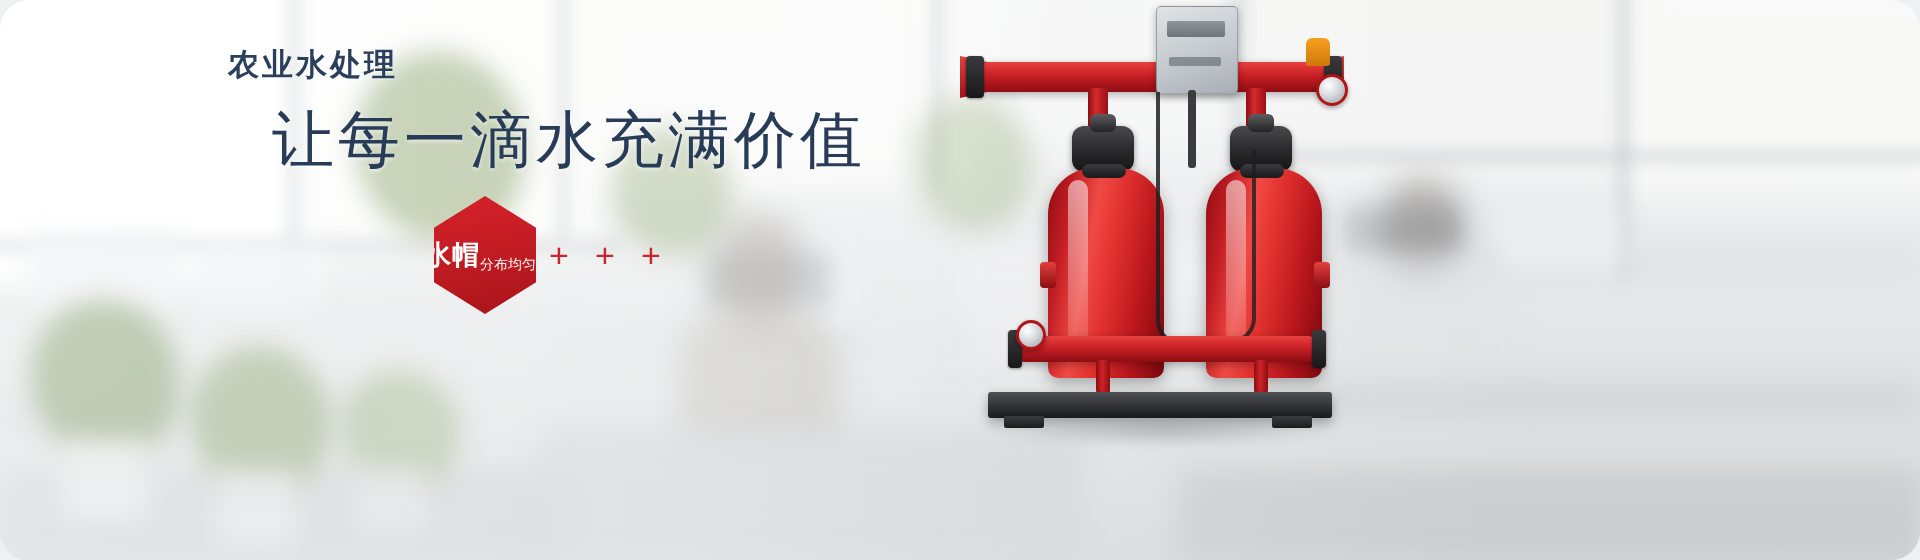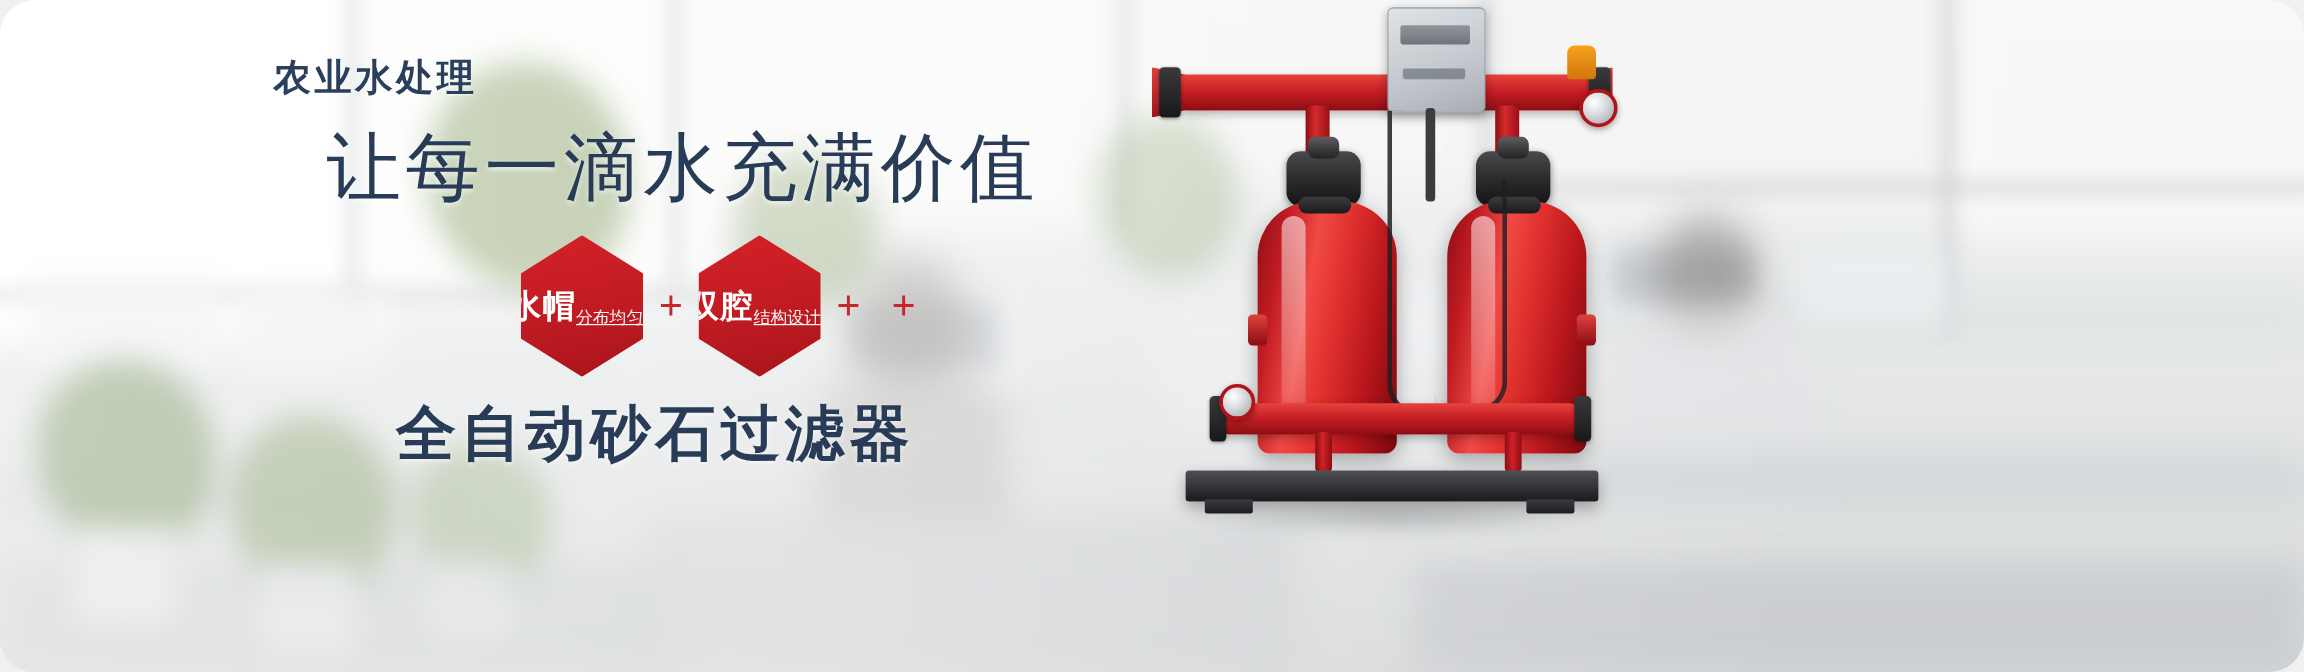--- a/index.html
+++ b/index.html
@@ -122,21 +122,21 @@
     background:linear-gradient(170deg,#d42129 0%,#c31c23 48%,#a8141a 100%);
     display:flex;flex-direction:row;align-items:center;justify-content:flex-end;
     box-shadow:0 3px 8px rgba(0,0,0,.18);
   }
   .badge-main{
     color:#ffffff;font-size:27px;font-weight:bold;letter-spacing:1px;
     line-height:1.05;white-space:nowrap;
   }
   .badge-sub{
     color:#ffffff;font-size:14px;font-weight:normal;letter-spacing:0;
-    margin-top:19px;white-space:nowrap;opacity:.97;text-decoration:underline;
+    margin-top:19px;white-space:nowrap;opacity:.97;
   }
   .plus{
     width:46px;height:118px;display:flex;align-items:center;justify-content:center;
     color:#c8252c;font-size:34px;font-weight:300;line-height:1;
   }
 
   
   .product{position:absolute;left:960px;top:0;width:480px;height:560px;}
   .pr{position:absolute;}
 
@@ -328,36 +328,31 @@
     <div class="pot po1"></div>
     <div class="pot po2"></div>
     <div class="pot po3"></div>
 
     <div class="bg-wash"></div>
   </div>
 
   <div class="copy">
     <div class="eyebrow">农业水处理</div>
     <div class="headline">让每一滴水充满价值</div>
-    <div class="subline">全自动砂石过滤器</div>
   </div>
 
   <div class="badges">
 
     <div class="badge">
       <div class="badge-main">水帽</div>
       <div class="badge-sub">分布均匀</div>
     </div>
 
     <div class="plus">+</div>
 
-    <div class="badge">
-      <div class="badge-main">双腔</div>
-      <div class="badge-sub">结构设计</div>
-    </div>
 
     <div class="plus">+</div>
 
 
     <div class="plus">+</div>
 
 
   </div>
 
   <div class="product">

